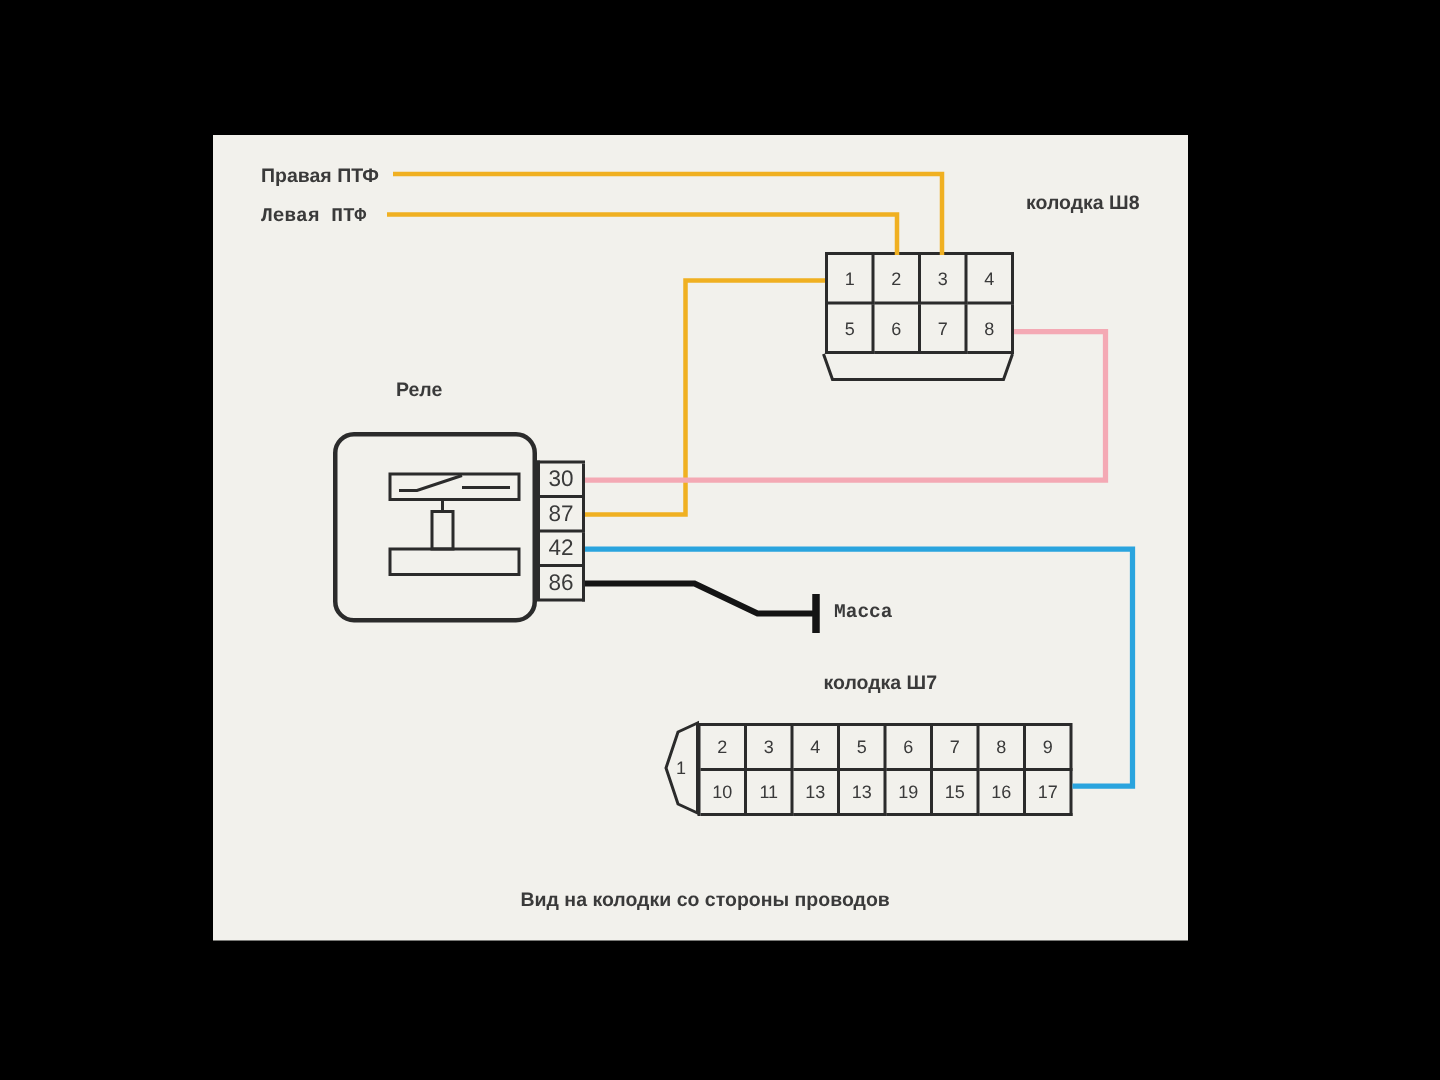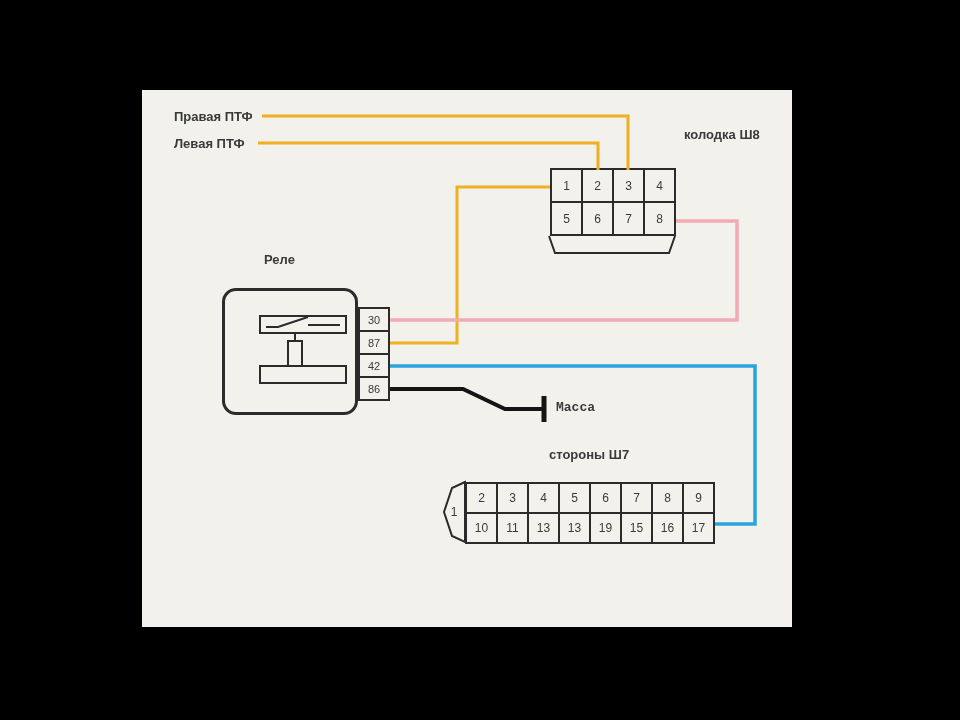--- a/index.html
+++ b/index.html
@@ -17,21 +17,21 @@
     background: var(--panel, #f2f1ec);
   }
   .lbl {
     position: absolute;
     color: var(--text, #3a3a3a);
     font-size: 13px; font-weight: 700;
     white-space: nowrap;
     line-height: 15px;
   }
   #lbl-right-fog { left: 174px; top: 109px; }
-  #lbl-left-fog  { left: 174px; top: 136px; }
+  #lbl-left-fog  { left: 174px; top: 136px; font-family: Liberation Mono, monospace; }
   #lbl-sh8       { left: 684px; top: 127px; }
   #lbl-relay     { left: 264px; top: 252px; }
   #lbl-massa     { left: 556px; top: 400px; font-family: Liberation Mono, monospace; }
   #lbl-sh7       { left: 549px; top: 447px; }
   #lbl-caption   { left: 347px; top: 592px; }
 
   .grid {
     position: absolute;
     display: grid;
     border-top: 2px solid var(--line, #2b2b2b);
@@ -40,21 +40,21 @@
   }
   .cell {
     border-right: 2px solid var(--line, #2b2b2b);
     border-bottom: 2px solid var(--line, #2b2b2b);
     display: flex; align-items: center; justify-content: center;
     font-size: 12px; color: var(--text, #3a3a3a);
   }
   .sh8-grid { left: 550px; top: 168px; grid-template-columns: repeat(4, 31px); grid-auto-rows: 33px; }
   .sh7-grid { left: 465px; top: 482px; grid-template-columns: repeat(8, 31px); grid-auto-rows: 30px; }
   .relay-pins { left: 358px; top: 307px; grid-template-columns: 30px; grid-auto-rows: 23px; }
-  .relay-pins .cell { font-size: 11px; }
+  .relay-pins .cell { font-size: 15px; }
 
   .relay-body {
     position: absolute;
     left: 222px; top: 288px; width: 136px; height: 127px;
     border: 3px solid var(--line, #2b2b2b);
     border-radius: 14px;
   }
   .sh7-pin1-num {
     position: absolute;
     left: 444px; top: 498px; width: 20px; height: 28px;
@@ -70,21 +70,22 @@
 <body>
 
 <div class="stage">
   <div class="panel"></div>
 
   <div class="lbl" id="lbl-right-fog">Правая ПТФ</div>
   <div class="lbl" id="lbl-left-fog">Левая ПТФ</div>
   <div class="lbl" id="lbl-sh8">колодка Ш8</div>
   <div class="lbl" id="lbl-relay">Реле</div>
   <div class="lbl" id="lbl-massa">Масса</div>
-  <div class="lbl" id="lbl-sh7">стороны Ш7</div>
+  <div class="lbl" id="lbl-sh7">колодка Ш7</div>
+  <div class="lbl" id="lbl-caption">Вид на колодки со стороны проводов</div>
 
   <div class="relay-body"></div>
 
   <div class="grid relay-pins">
     <div class="cell">30</div>
     <div class="cell">87</div>
     <div class="cell">42</div>
     <div class="cell">86</div>
   </div>
 

